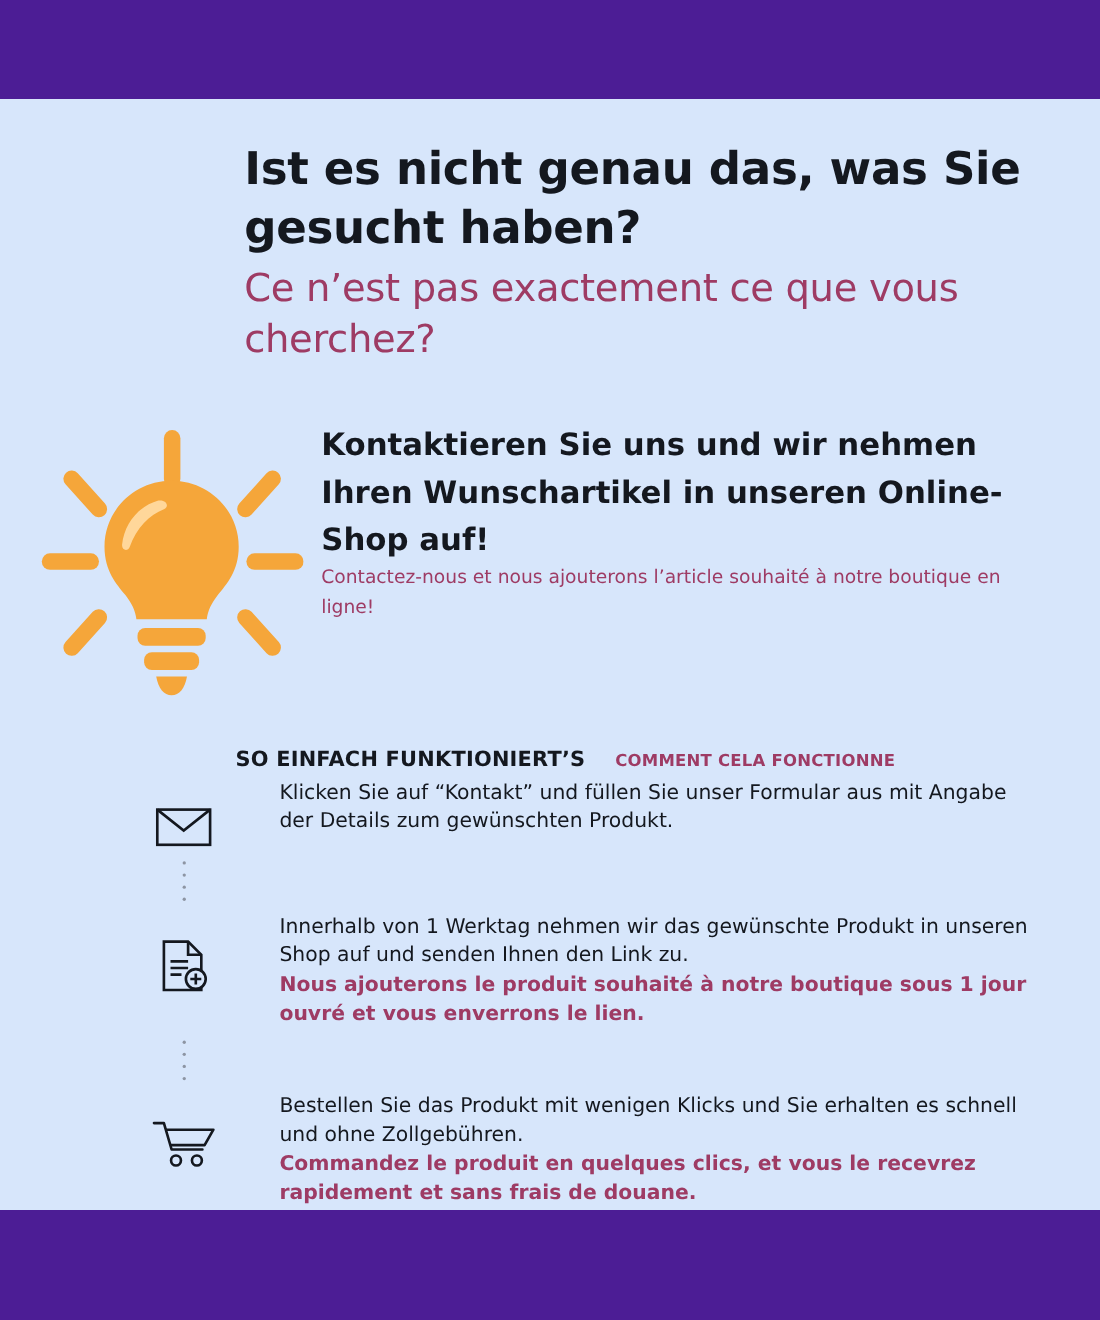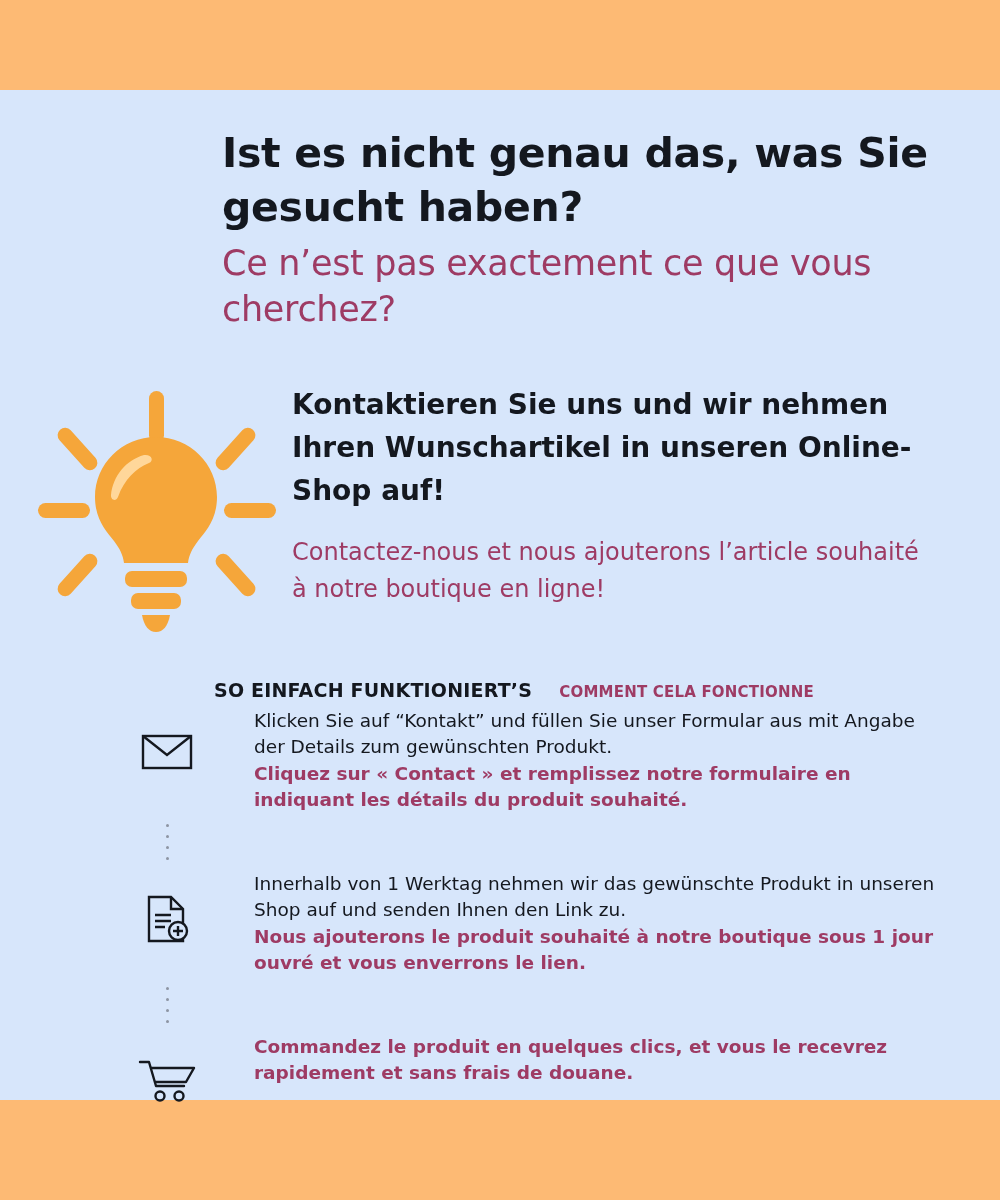--- a/index.html
+++ b/index.html
@@ -10,21 +10,21 @@
   body {
     width: 1000px;
     height: 1200px;
     font-family: "DejaVu Sans", sans-serif;
     overflow: hidden;
   }
   .page {
     position: relative;
     width: 1000px;
     height: 1200px;
-    background: #fdba74;
+    background: #4c1d95;
   }
   .panel {
     position: absolute;
     left: 0;
     top: 90px;
     width: 1000px;
     height: 1010px;
     background: #d7e6fb;
   }
   
@@ -64,25 +64,24 @@
     top: 293px;
     width: 640px;
   }
   .sub .de {
     font-size: 28px;
     line-height: 1.54;
     font-weight: bold;
     color: #14181f;
   }
   .sub .fr {
-    font-size: 24px;
+    font-size: 17px;
     line-height: 1.54;
     font-weight: normal;
     color: #9e3b64;
-    margin-top: 22px;
   }
   
   .steps-header {
     position: absolute;
     left: 214px;
     top: 589px;
     white-space: nowrap;
   }
   .steps-header .hd-de {
     font-size: 19px;
@@ -200,21 +199,20 @@
 
       <div class="step">
         <div class="step-icon">
           <svg width="52" height="40" viewBox="0 0 52 40" xmlns="http://www.w3.org/2000/svg">
             <rect x="2" y="4" width="48" height="32" fill="none" stroke="#14181f" stroke-width="2.4"></rect>
             <path d="M2 4l24 19L50 4" fill="none" stroke="#14181f" stroke-width="2.4"></path>
           </svg>
         </div>
         <div class="step-text">
           <div class="de">Klicken Sie auf “Kontakt” und füllen Sie unser Formular aus mit Angabe der Details zum gewünschten Produkt.</div>
-          <div class="fr">Cliquez sur « Contact » et remplissez notre formulaire en indiquant les détails du produit souhaité.</div>
         </div>
       </div>
 
       <div class="connector">
         <div class="dots">
           <span class="dot"></span>
           <span class="dot"></span>
           <span class="dot"></span>
           <span class="dot"></span>
         </div>
@@ -248,19 +246,20 @@
       <div class="step">
         <div class="step-icon">
           <svg width="58" height="44" viewBox="0 0 58 44" xmlns="http://www.w3.org/2000/svg">
             <path d="M2 4h9l7 24h28" fill="none" stroke="#14181f" stroke-width="2.4" stroke-linecap="round" stroke-linejoin="round"></path>
             <path d="M12 10h44l-8 14H17" fill="none" stroke="#14181f" stroke-width="2.4" stroke-linejoin="round"></path>
             <circle cx="22" cy="38" r="4.5" fill="none" stroke="#14181f" stroke-width="2.4"></circle>
             <circle cx="41" cy="38" r="4.5" fill="none" stroke="#14181f" stroke-width="2.4"></circle>
           </svg>
         </div>
         <div class="step-text">
+          <div class="de">Bestellen Sie das Produkt mit wenigen Klicks und Sie erhalten es schnell und ohne Zollgebühren.</div>
           <div class="fr">Commandez le produit en quelques clics, et vous le recevrez rapidement et sans frais de douane.</div>
         </div>
       </div>
 
     </div>
   </div>
 </div>
 
 </body></html>

